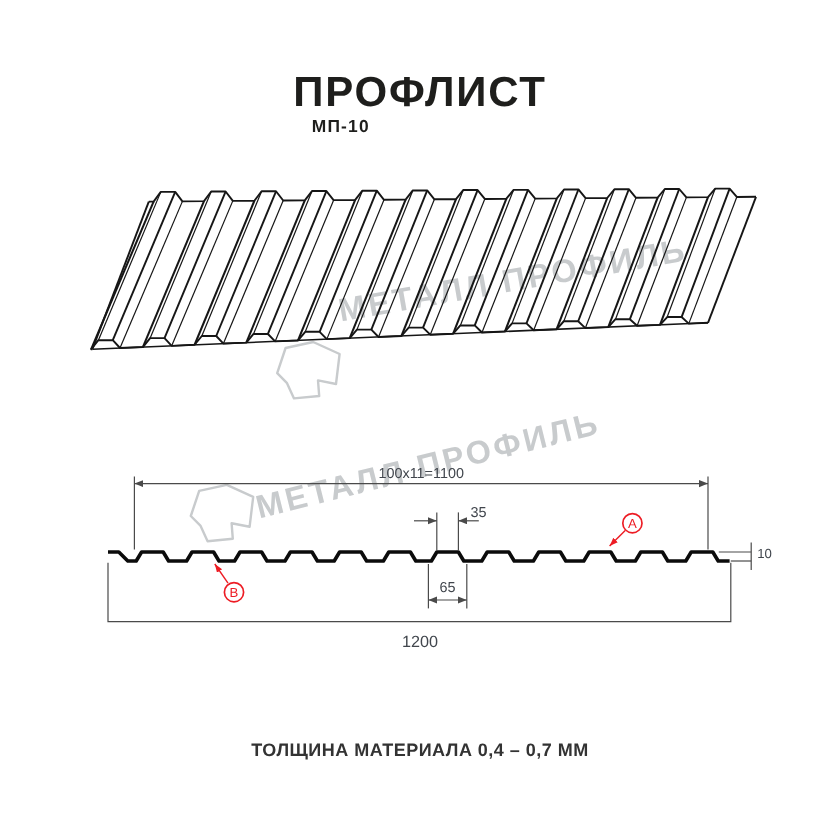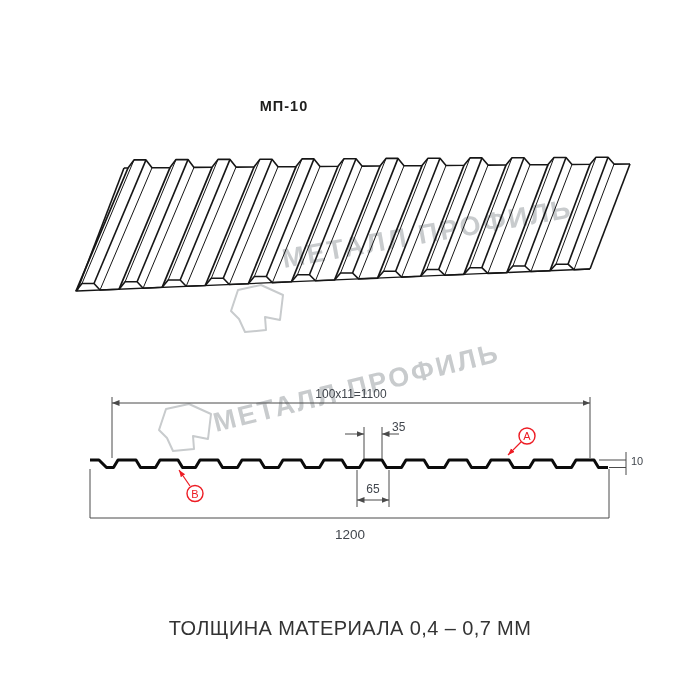--- a/index.html
+++ b/index.html
@@ -3,32 +3,33 @@
 <meta charset="utf-8">
 <style>
   html,body{margin:0;padding:0;background:#fff;}
   .page{position:relative;width:700px;height:700px;background:#fff;overflow:hidden;
         font-family:"Liberation Sans",sans-serif;}
   .title{position:absolute;top:57px;left:0;width:700px;text-align:center;
          font-size:35px;font-weight:700;letter-spacing:1.5px;color:#1e1e1c;}
   .subtitle{position:absolute;top:98px;left:0;width:568px;text-align:center;
             font-size:14.5px;font-weight:700;letter-spacing:1px;color:#1e1e1c;}
   .footer{position:absolute;top:617px;left:0;width:700px;text-align:center;
-          font-size:20px;font-weight:400;letter-spacing:0.4px;color:#333;}
+          font-size:15px;font-weight:700;letter-spacing:0.4px;color:#333;}
   svg.drawing{position:absolute;left:0;top:0;width:700px;height:700px;}
   svg text{font-family:"Liberation Sans",sans-serif;}
   .dimtxt{fill:#41464d;font-size:12px;}
   .redtxt{fill:#ed1c24;font-size:11px;}
   .wmtxt{fill:#c8cbcd;font-size:27px;font-weight:700;letter-spacing:2.5px;}
 </style>
 </head>
 <body>
 
 <div class="page">
 
+  <div class="title">ПРОФЛИСТ</div>
   <div class="subtitle">МП-10</div>
 
   <svg class="drawing" viewBox="0 0 700 700">
     <defs>
       <marker id="arrG" markerWidth="10" markerHeight="8" refX="7.5" refY="3" orient="auto-start-reverse" markerUnits="userSpaceOnUse">
         <path d="M0,0L7.5,3L0,6Z" fill="#4a4a4a"></path>
       </marker>
       <marker id="arrR" markerWidth="10" markerHeight="8" refX="7" refY="2.6" orient="auto-start-reverse" markerUnits="userSpaceOnUse">
         <path d="M0,0L7,2.6L0,5.2Z" fill="#ed1c24"></path>
       </marker>

